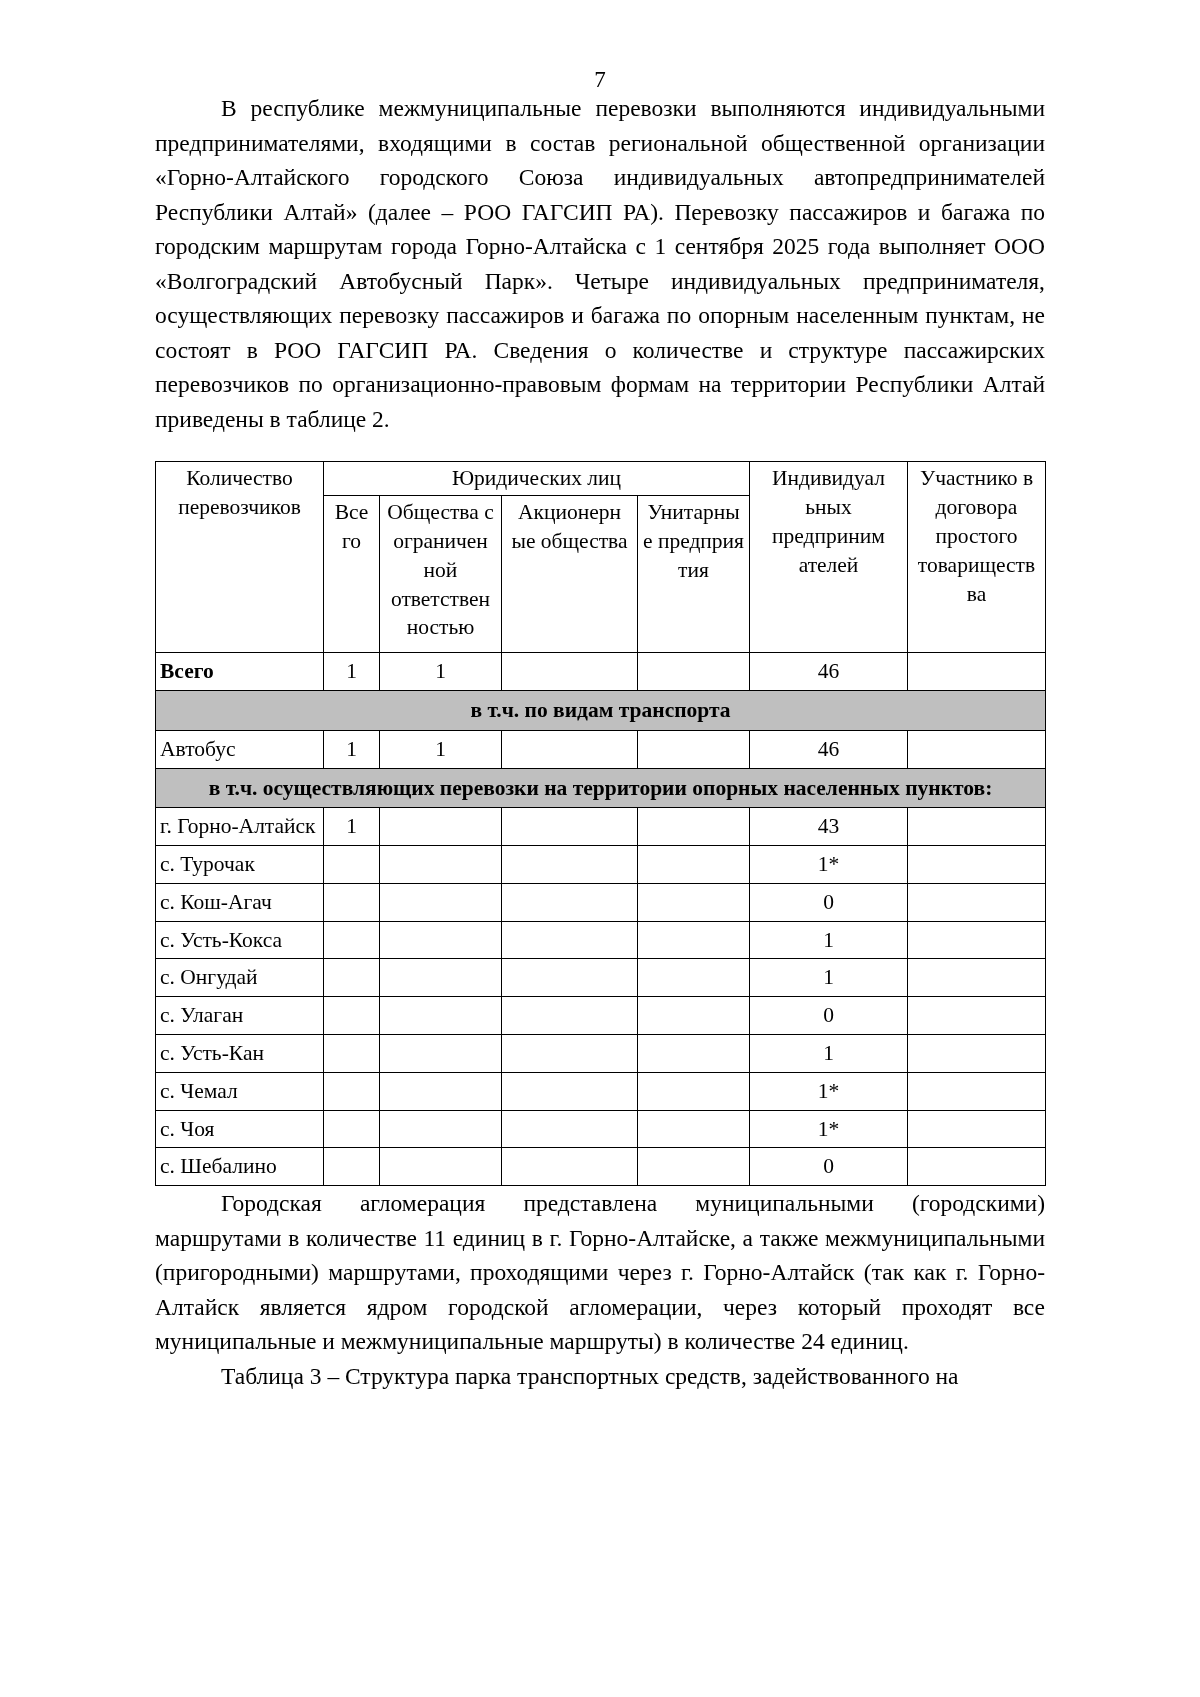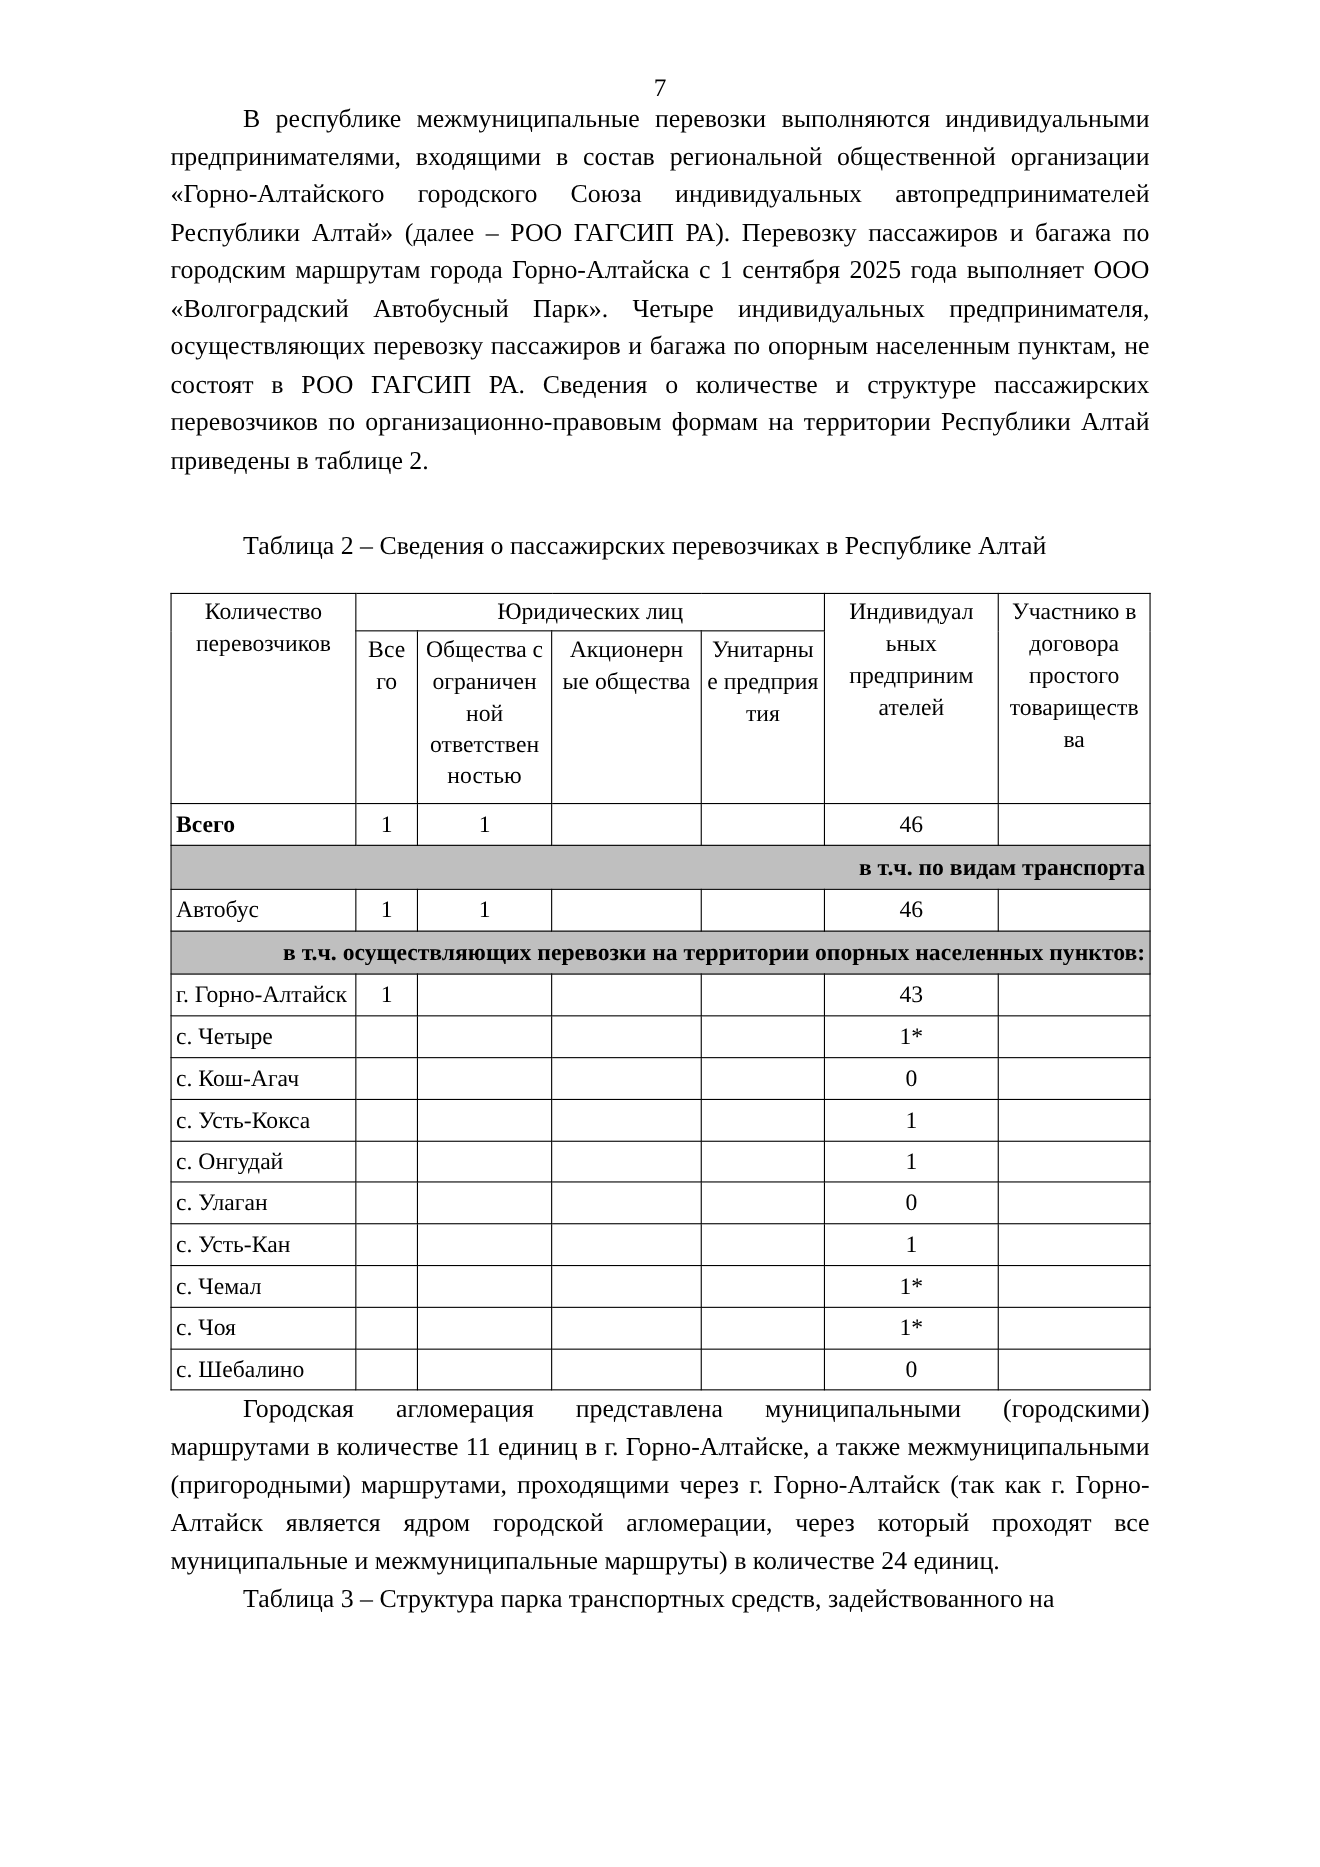--- a/index.html
+++ b/index.html
@@ -109,21 +109,21 @@
     padding-bottom: 4px;
   }
   tr.row-total td.num {
     font-weight: normal;
   }
   tr.section-row td {
     background: #bfbfbf;
     font-weight: bold;
     padding-top: 5px;
     padding-bottom: 5px;
-    text-align: right;
+    text-align: center;
   }
   tr.data-row td {
     padding-top: 4px;
     padding-bottom: 4px;
   }
   td.name-cell {
     text-align: left;
     padding-left: 8px;
   }
   .footnote {
@@ -141,21 +141,20 @@
 <body>
 
 <div class="page">
 
   <div class="page-number">7</div>
 
   <div class="content">
 
     <p class="body-par par-gap-top">В республике межмуниципальные перевозки выполняются индивидуальными предпринимателями, входящими в состав региональной общественной организации «Горно-Алтайского городского Союза индивидуальных автопредпринимателей Республики Алтай» (далее – РОО ГАГСИП РА).  Перевозку пассажиров и багажа по городским маршрутам города Горно-Алтайска с 1 сентября 2025 года выполняет ООО «Волгоградский Автобусный Парк». Четыре индивидуальных предпринимателя, осуществляющих перевозку пассажиров и багажа по опорным населенным пунктам, не состоят в   РОО ГАГСИП РА. Сведения о количестве и структуре пассажирских перевозчиков по организационно-правовым формам на территории Республики Алтай приведены в таблице 2.</p>
 
-    <p class="caption caption-2">Таблица 2 – Сведения о пассажирских перевозчиках в Республике Алтай</p>
 
     <table class="data-table">
       <colgroup>
         <col class="col-name">
         <col class="col-vsego">
         <col class="col-ooo">
         <col class="col-ao">
         <col class="col-up">
         <col class="col-ip">
         <col class="col-uch">
@@ -208,21 +207,21 @@
           <td class="name-cell">г.   Горно-Алтайск</td>
           <td class="td-center">1</td>
           <td class="td-center"></td>
           <td class="td-center"></td>
           <td class="td-center"></td>
           <td class="td-center">43</td>
           <td class="td-center"></td>
         </tr>
 
         <tr class="data-row">
-          <td class="name-cell">с. Четыре</td>
+          <td class="name-cell">с. Турочак</td>
           <td class="td-center"></td>
           <td class="td-center"></td>
           <td class="td-center"></td>
           <td class="td-center"></td>
           <td class="td-center">1*</td>
           <td class="td-center"></td>
         </tr>
 
         <tr class="data-row">
           <td class="name-cell">с. Кош-Агач</td>

